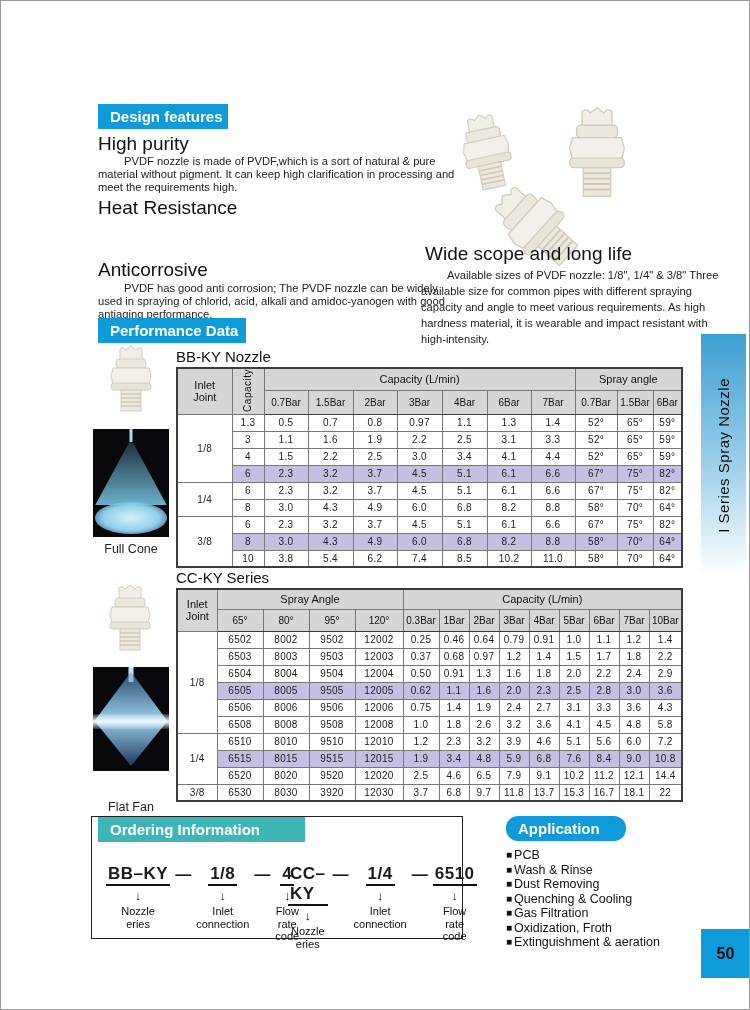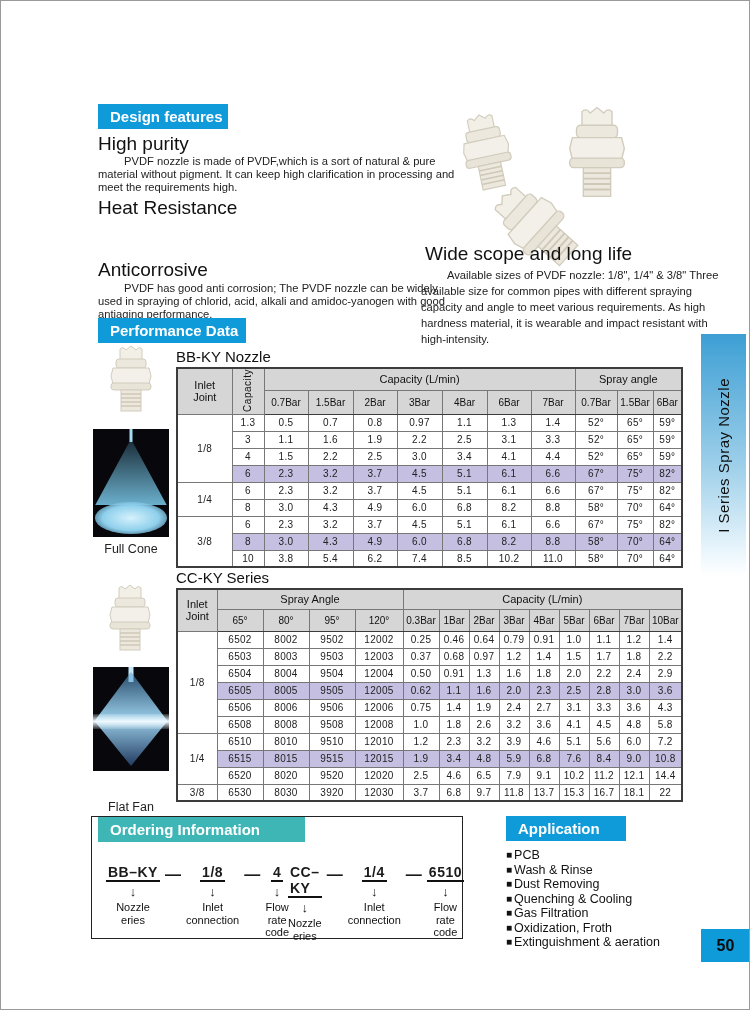--- a/index.html
+++ b/index.html
@@ -52,37 +52,37 @@
   table.data thead tr:last-child th{border-bottom:1.5px solid var(--border-dark);}
   tr.gstart td{border-top:1.5px solid var(--border-dark);}
   tr.hl td{background:var(--hl);}
   td.inlet{font-size:10.5px;background:#fff;}
   .vert{writing-mode:vertical-rl;transform:rotate(180deg);font-size:10px;letter-spacing:.5px;display:inline-block;line-height:1;}
 
   
   .order-box{position:absolute;left:90px;top:815px;width:372px;height:123px;border:1.5px solid #222;background:#fff;}
   .order-ex{position:absolute;top:47px;display:flex;align-items:flex-start;}
   .ord-col{display:flex;flex-direction:column;align-items:center;}
-  .ord-code{font-size:14px;font-weight:bold;border-bottom:2.5px solid #111;padding:0 2px;letter-spacing:.5px;}
+  .ord-code{font-size:17px;font-weight:bold;border-bottom:2.5px solid #111;padding:0 2px;letter-spacing:.5px;}
   .ord-dash{font-size:16px;font-weight:bold;margin:0 5px;line-height:22px;}
   .ord-arrow{font-size:13px;line-height:14px;margin-top:3px;color:#111;}
   .ord-label{font-size:11px;line-height:12.5px;text-align:center;white-space:pre-line;margin-top:2px;color:#111;}
 
   
   .app-list{position:absolute;left:505px;top:847px;width:220px;}
   .app-item{font-size:12.5px;line-height:14.5px;color:#111;display:flex;align-items:center;}
   .app-item .bullet{font-size:10px;margin-right:2px;}
 
   
   .side-tab{position:absolute;left:700px;top:333px;width:45px;height:242px;
     background:linear-gradient(to bottom,#3d9fd4 0%,#9fd0ea 55%,#eaf6fc 90%,#ffffff 100%);
     display:flex;align-items:center;justify-content:center;}
   .side-tab span{writing-mode:vertical-rl;transform:rotate(180deg);font-size:15px;color:#101010;letter-spacing:.5px;}
 
-  .page-num{position:absolute;left:700px;top:928px;width:49px;height:33px;background:var(--blue);
+  .page-num{position:absolute;left:700px;top:928px;width:49px;height:49px;background:var(--blue);
     display:flex;align-items:center;justify-content:center;font-size:16px;font-weight:bold;color:#0a0a0a;}
 </style>
 </head>
 <body>
 
 <div class="page">
 
   <svg width="0" height="0" style="position:absolute">
     <defs>
       <g id="nozzle-shape">
@@ -548,21 +548,21 @@
       <div class="ord-col">
         <span class="ord-code">6510</span>
         <span class="ord-arrow">↓</span>
         <span class="ord-label">Flow
 rate
 code</span>
       </div>
     </div>
   </div>
 
-  <div class="sec-header sec-blue" style="left:505px;top:815px;width:120px;">Application</div>
+  <div class="sec-header sec-blue" style="left:505px;top:815px;width:120px;border-radius:12px;">Application</div>
   <div class="app-list" id="app-list">
       <div class="app-item">
         <span class="bullet">■</span>
         <span>PCB</span>
       </div>
       <div class="app-item">
         <span class="bullet">■</span>
         <span>Wash &amp; Rinse</span>
       </div>
       <div class="app-item">

